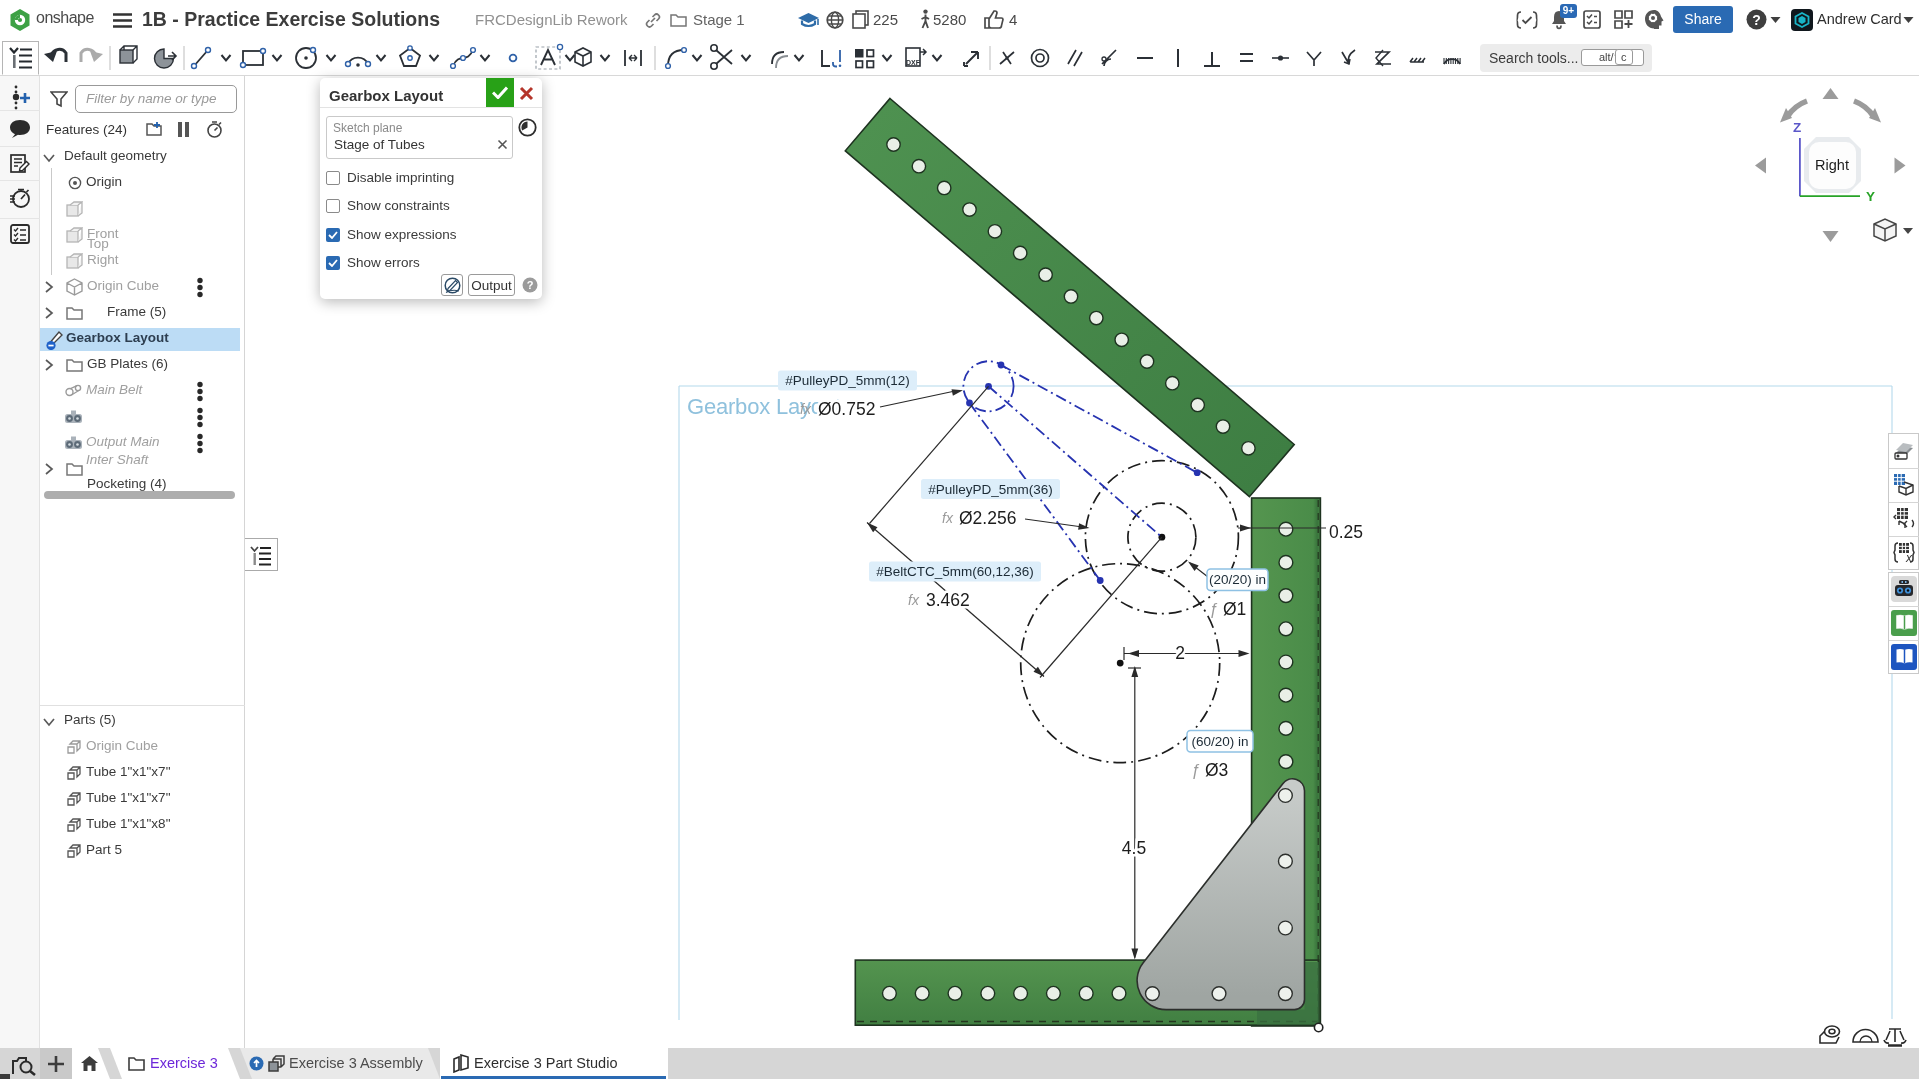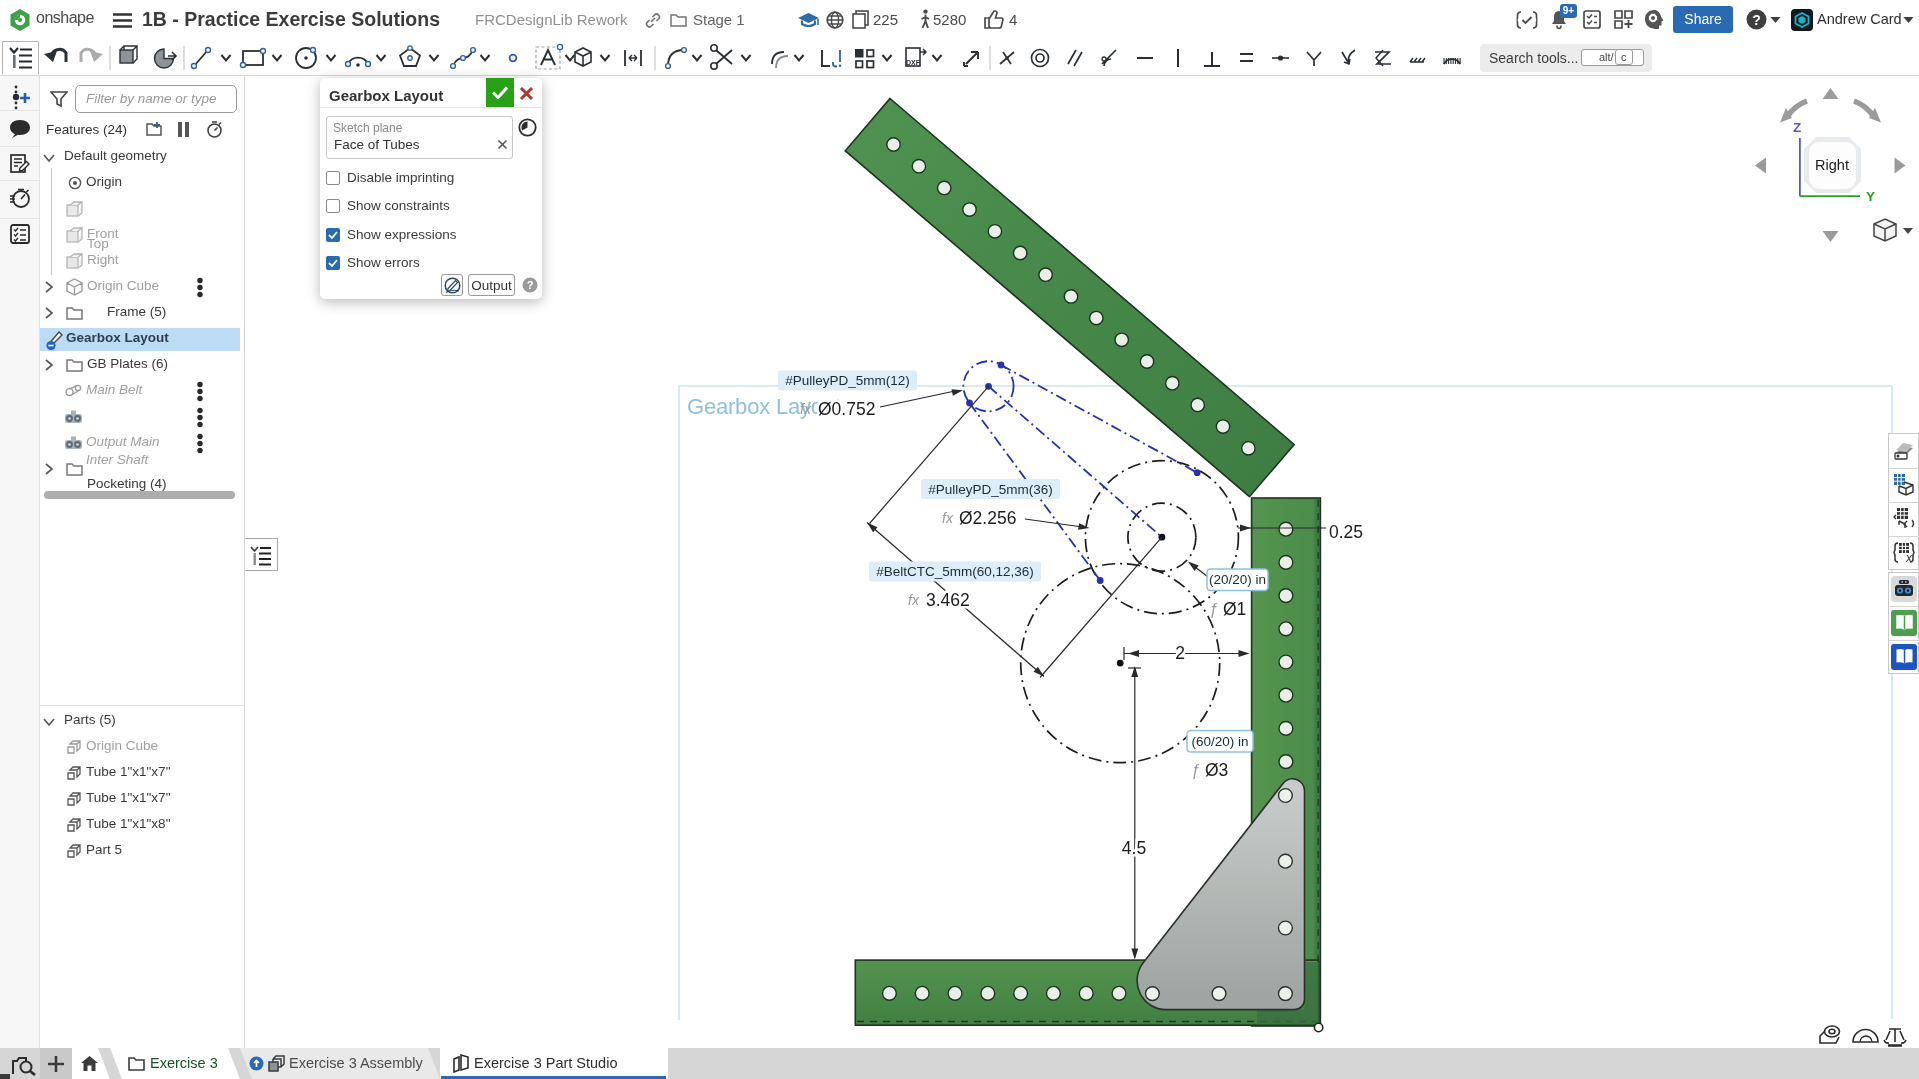--- a/index.html
+++ b/index.html
@@ -610,21 +610,21 @@
     <svg style="position:absolute;left:6px;top:8px" width="16" height="13">
         <path d="M1 6.5 L6 11.5 L15 1.5" stroke="#fff" stroke-width="3" fill="none"></path>
       </svg>
   </div>
   <svg class="abs" style="left:199px;top:8px" width="15" height="15">
       <path d="M2 2 L13 13 M13 2 L2 13" stroke="#b5352a" stroke-width="3"></path>
     </svg>
   <div class="abs" style="left:0;top:29px;width:222px;height:1px;background:#e3e3e3"></div>
   <div class="abs" style="left:6px;top:38px;width:187px;height:43px;border:1px solid #c9c9c9;border-radius:3px">
     <div class="abs" style="left:6px;top:4px;font-size:12px;color:#8a8a8a">Sketch plane</div>
-    <div class="abs" style="left:7px;top:20px;font-size:13.5px;color:#333">Face of Tubes</div>
+    <div class="abs" style="left:7px;top:20px;font-size:13.5px;color:#333">Stage of Tubes</div>
     <svg class="abs" style="left:170px;top:22px" width="11" height="11">
         <path d="M1.5 1.5 L9.5 9.5 M9.5 1.5 L1.5 9.5" stroke="#555" stroke-width="1.6"></path>
       </svg>
   </div>
   <svg class="abs" style="left:198px;top:40px" width="19" height="19" viewBox="0 0 19 19">
     <circle cx="9.5" cy="9.5" r="8.2" fill="none" stroke="#2e2e2e" stroke-width="1.8"></circle>
     <path d="M9.5 9.5 L9.5 3.4 A 6.1 6.1 0 0 0 4.2 12.5 Z" fill="#2e2e2e"></path>
     </svg>
   <div class="abs" style="left:6px;top:93px;width:14px;height:14px;border:1.5px solid #8a8a8a;border-radius:2px"></div>
   <div class="abs" style="left:27px;top:92px;font-size:13.5px;color:#3a3a3a">Disable imprinting</div>
@@ -725,21 +725,21 @@
     </svg>
   <div style="position:absolute;left:72px;top:0;width:0;height:0;border-left:38px solid #fff;border-top:0 solid transparent;"></div>
   <div style="position:absolute;left:72px;top:0;width:38px;height:31px;background:#fff;clip-path:polygon(0 0, 26px 0, 38px 31px, 0 31px)"></div>
   <svg style="position:absolute;left:80px;top:7px" width="19" height="17" viewBox="0 0 19 17">
       <path d="M9.5 1 L18 8 L15.5 8 L15.5 16 L11.5 16 L11.5 10.5 L7.5 10.5 L7.5 16 L3.5 16 L3.5 8 L1 8 Z" fill="#3c3c3c"></path>
     </svg>
   <div style="position:absolute;left:110px;top:0;width:130px;height:31px;background:#fff;clip-path:polygon(0 0,118px 0,130px 31px,12px 31px)"></div>
   <svg style="position:absolute;left:128px;top:8px" width="17" height="15">
       <path d="M1 2 L6 2 L8 4 L16 4 L16 14 L1 14 Z" fill="none" stroke="#3c3c3c" stroke-width="1.6"></path>
     </svg>
-  <div style="position:absolute;left:150px;top:7px;font-size:14.5px;color:#14532d">Exercise 3</div>
+  <div style="position:absolute;left:150px;top:7px;font-size:14.5px;color:#6d28d9">Exercise 3</div>
   <div style="position:absolute;left:240px;top:0;width:200px;height:31px;background:#e9e9e9;clip-path:polygon(0 0,188px 0,200px 31px,12px 31px)"></div>
   <svg style="position:absolute;left:249px;top:8px" width="15" height="15">
       <circle cx="7.5" cy="7.5" r="7" fill="#2a6ab3"></circle>
       <path d="M7.5 11 L7.5 5 M5 7 L7.5 4.5 L10 7" stroke="#fff" stroke-width="1.7" fill="none"></path>
     </svg>
   <svg style="position:absolute;left:267px;top:6px" width="19" height="19" viewBox="0 0 19 19">
     <path d="M6 5 L9 2 L17 2 L17 10 L14 13 M6 5 L14 5 L14 13 M6 5 L6 13 L14 13" fill="none" stroke="#3c3c3c" stroke-width="1.5"></path>
     <rect x="2" y="8" width="9" height="9" fill="#8d9399" stroke="#3c3c3c" stroke-width="1.5"></rect>
     </svg>
   <div style="position:absolute;left:289px;top:7px;font-size:14.5px;color:#4c4c4c">Exercise 3 Assembly</div>

